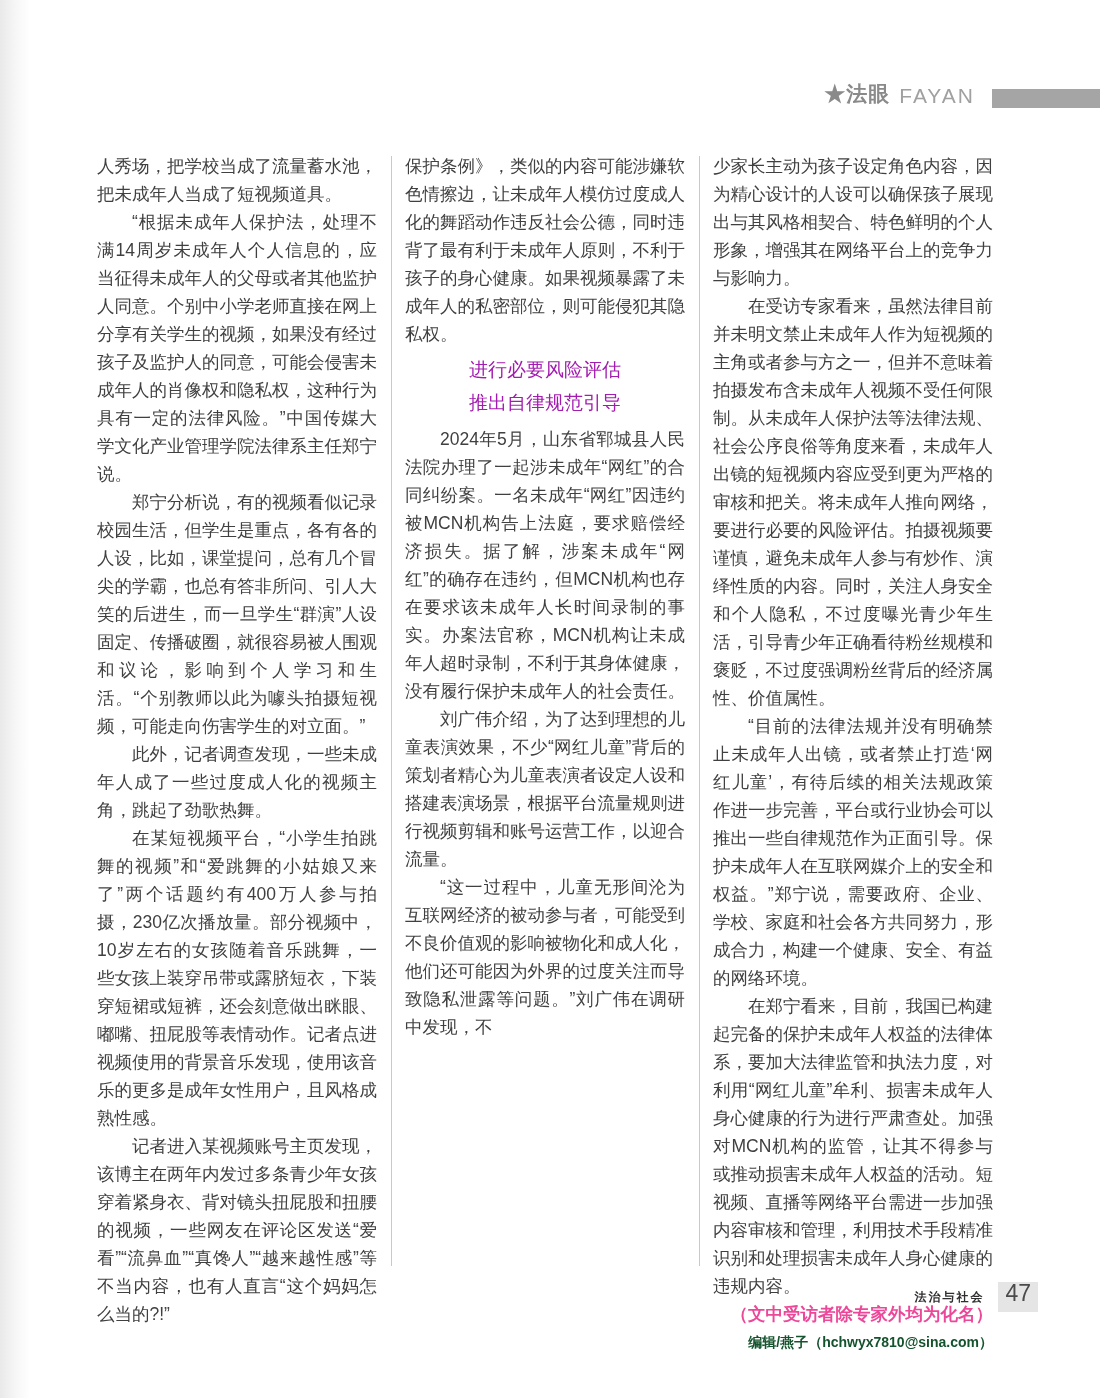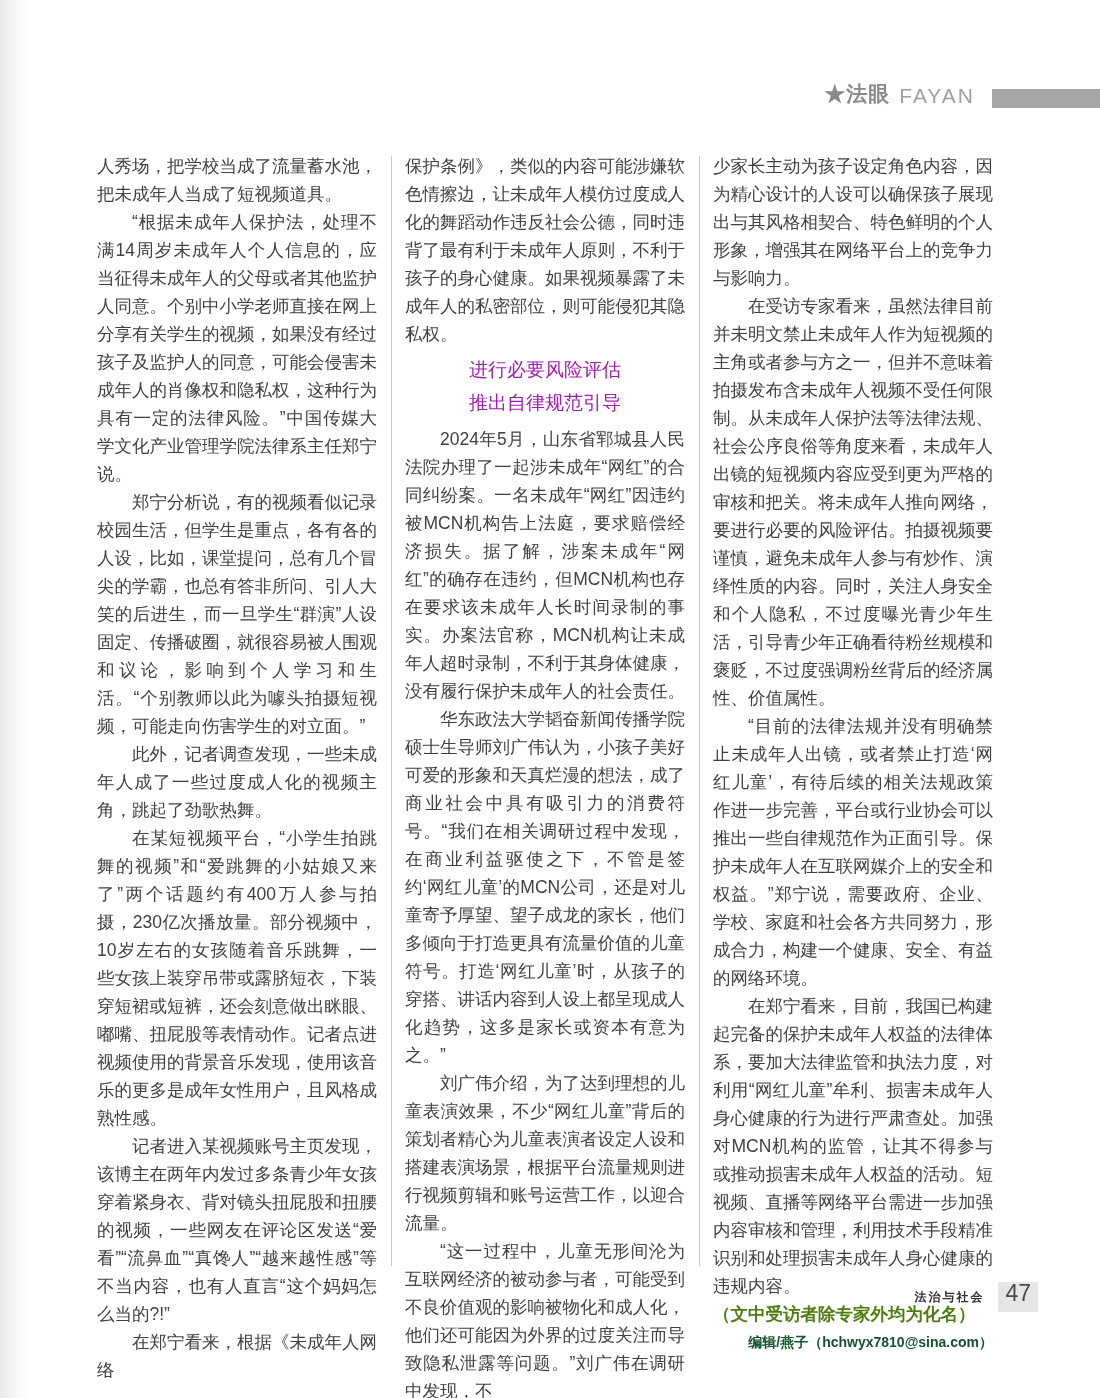--- a/index.html
+++ b/index.html
@@ -29,21 +29,21 @@
     width:280px; font-size:17.5px; line-height:28px; color:#404040;
     text-align:justify; text-justify:inter-ideograph;
   }
   .rule { width:1px; height:1110px; background:#c9c9c9; margin-top:4px; }
   .col p { margin:0; text-indent:2em; }
   .col p.cont { text-indent:0; }
   .subhead {
     color:#a21caf; text-align:center; font-size:19px; line-height:33px;
     margin:5px 0 6px 0;
   }
-  .note  { font-weight:bold; font-size:17.5px; color:#4d7c0f; margin-top:2px; }
+  .note  { font-weight:bold; text-align:right; font-size:17.5px; color:#ec4899; margin-top:2px; }
   .note.p-noindent { text-indent:0; }
   .editor { font-weight:bold; text-align:right; font-size:14px; color:#14532d; margin-top:7px; }
   .editor.p-noindent { text-indent:0; }
   
   .footer {
     position:absolute; top:1282px; right:62px;
     display:flex; align-items:center;
   }
   .footer-title { font-size:12px; font-weight:bold; color:#2e2e2e; letter-spacing:2px; }
   .footer-page {
@@ -64,33 +64,31 @@
 
 <div class="content">
 
   <div class="col">
     <p class="cont">人秀场，把学校当成了流量蓄水池，把未成年人当成了短视频道具。</p>
     <p>“根据未成年人保护法，处理不满14周岁未成年人个人信息的，应当征得未成年人的父母或者其他监护人同意。个别中小学老师直接在网上分享有关学生的视频，如果没有经过孩子及监护人的同意，可能会侵害未成年人的肖像权和隐私权，这种行为具有一定的法律风险。”中国传媒大学文化产业管理学院法律系主任郑宁说。</p>
     <p>郑宁分析说，有的视频看似记录校园生活，但学生是重点，各有各的人设，比如，课堂提问，总有几个冒尖的学霸，也总有答非所问、引人大笑的后进生，而一旦学生“群演”人设固定、传播破圈，就很容易被人围观和议论，影响到个人学习和生活。“个别教师以此为噱头拍摄短视频，可能走向伤害学生的对立面。”</p>
     <p>此外，记者调查发现，一些未成年人成了一些过度成人化的视频主角，跳起了劲歌热舞。</p>
     <p>在某短视频平台，“小学生拍跳舞的视频”和“爱跳舞的小姑娘又来了”两个话题约有400万人参与拍摄，230亿次播放量。部分视频中，10岁左右的女孩随着音乐跳舞，一些女孩上装穿吊带或露脐短衣，下装穿短裙或短裤，还会刻意做出眯眼、嘟嘴、扭屁股等表情动作。记者点进视频使用的背景音乐发现，使用该音乐的更多是成年女性用户，且风格成熟性感。</p>
     <p>记者进入某视频账号主页发现，该博主在两年内发过多条青少年女孩穿着紧身衣、背对镜头扭屁股和扭腰的视频，一些网友在评论区发送“爱看”“流鼻血”“真馋人”“越来越性感”等不当内容，也有人直言“这个妈妈怎么当的?!”</p>
-    <p>在郑宁看来，根据《未成年人网络</p>
   </div>
 
   <div class="rule"></div>
 
   <div class="col">
     <p class="cont">保护条例》，类似的内容可能涉嫌软色情擦边，让未成年人模仿过度成人化的舞蹈动作违反社会公德，同时违背了最有利于未成年人原则，不利于孩子的身心健康。如果视频暴露了未成年人的私密部位，则可能侵犯其隐私权。</p>
     <div class="subhead">
       <div>进行必要风险评估</div>
       <div>推出自律规范引导</div>
     </div>
     <p>2024年5月，山东省郓城县人民法院办理了一起涉未成年“网红”的合同纠纷案。一名未成年“网红”因违约被MCN机构告上法庭，要求赔偿经济损失。据了解，涉案未成年“网红”的确存在违约，但MCN机构也存在要求该未成年人长时间录制的事实。办案法官称，MCN机构让未成年人超时录制，不利于其身体健康，没有履行保护未成年人的社会责任。</p>
-    <p>华东政法大学韬奋新闻传播学院硕士生导师刘广伟认为，小孩子美好可爱的形象和天真烂漫的想法，成了商业社会中具有吸引力的消费符号。“我们在相关调研过程中发现，在商业利益驱使之下，不管是签约‘网红儿童’的MCN公司，还是对儿童寄予厚望、望子成龙的家长，他们多倾向于打造更具有流量价值的儿童符号。打造‘网红儿童’时，从孩子的穿搭、讲话内容到人设上都呈现成人化趋势，这多是家长或资本有意为之。”</p>
     <p>刘广伟介绍，为了达到理想的儿童表演效果，不少“网红儿童”背后的策划者精心为儿童表演者设定人设和搭建表演场景，根据平台流量规则进行视频剪辑和账号运营工作，以迎合流量。</p>
     <p>“这一过程中，儿童无形间沦为互联网经济的被动参与者，可能受到不良价值观的影响被物化和成人化，他们还可能因为外界的过度关注而导致隐私泄露等问题。”刘广伟在调研中发现，不</p>
   </div>
 
   <div class="rule"></div>
 
   <div class="col">
     <p class="cont">少家长主动为孩子设定角色内容，因为精心设计的人设可以确保孩子展现出与其风格相契合、特色鲜明的个人形象，增强其在网络平台上的竞争力与影响力。</p>
     <p>在受访专家看来，虽然法律目前并未明文禁止未成年人作为短视频的主角或者参与方之一，但并不意味着拍摄发布含未成年人视频不受任何限制。从未成年人保护法等法律法规、社会公序良俗等角度来看，未成年人出镜的短视频内容应受到更为严格的审核和把关。将未成年人推向网络，要进行必要的风险评估。拍摄视频要谨慎，避免未成年人参与有炒作、演绎性质的内容。同时，关注人身安全和个人隐私，不过度曝光青少年生活，引导青少年正确看待粉丝规模和褒贬，不过度强调粉丝背后的经济属性、价值属性。</p>
     <p>“目前的法律法规并没有明确禁止未成年人出镜，或者禁止打造‘网红儿童’，有待后续的相关法规政策作进一步完善，平台或行业协会可以推出一些自律规范作为正面引导。保护未成年人在互联网媒介上的安全和权益。”郑宁说，需要政府、企业、学校、家庭和社会各方共同努力，形成合力，构建一个健康、安全、有益的网络环境。</p>

